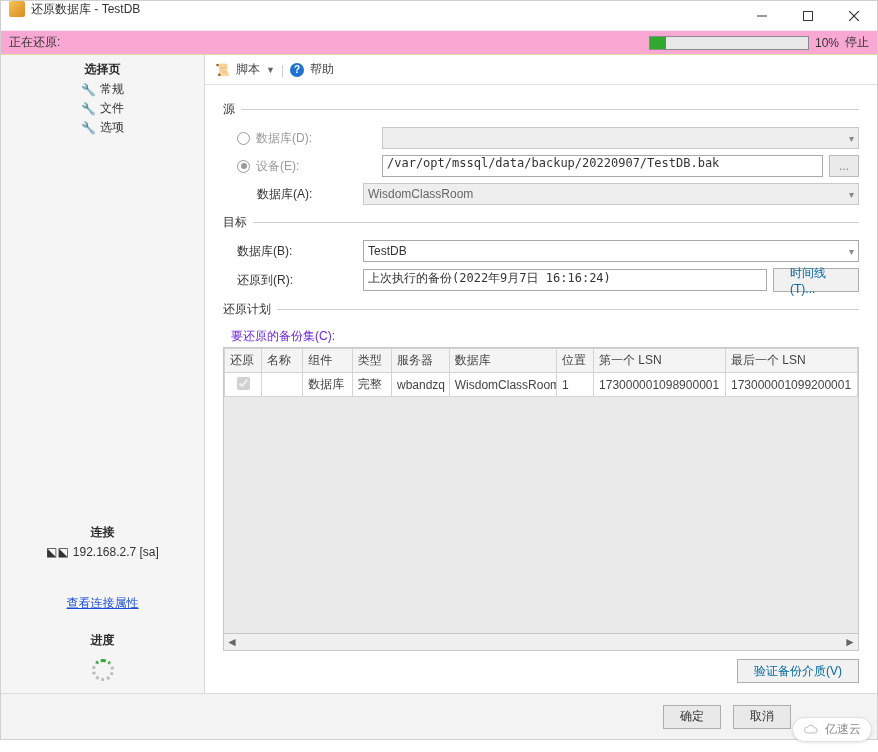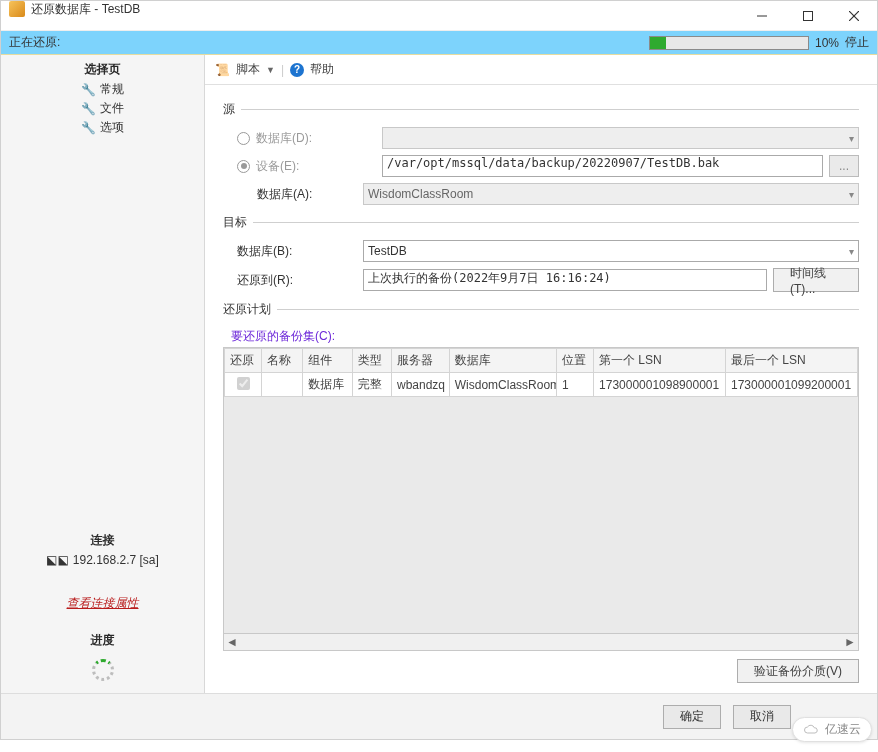--- a/index.html
+++ b/index.html
@@ -4,35 +4,35 @@
 <style>
 * { box-sizing: border-box; margin: 0; padding: 0; font-family: "Microsoft YaHei", "Segoe UI", sans-serif; font-size: 12px; }
 body { background: #fff; width: 878px; height: 752px; overflow: hidden; position: relative; }
 .window { display: flex; flex-direction: column; width: 100%; height: 740px; border: 1px solid #d0d0d0; background: #fff; }
 .titlebar { height: 30px; display: flex; padding-left: 8px; background: #fff; border-bottom: 1px solid #eee; }
 .titlebar .app-icon { width: 16px; height: 16px; background: linear-gradient(135deg,#f7c35b,#d98a1a); border-radius: 2px; margin-right: 6px; }
 .titlebar .title { flex: 1; color: #333; }
 .winbtns { display: flex; }
 .winbtn { width: 46px; height: 30px; display: flex; align-items: center; justify-content: center; color: #333; }
 .winbtn svg { width: 10px; height: 10px; }
-.progress-row { height: 24px; background: #7dd3fc; display: flex; align-items: center; padding: 0 8px; border-bottom: 1px solid #e5dca0; }
+.progress-row { height: 24px; background: #f9a8d4; display: flex; align-items: center; padding: 0 8px; border-bottom: 1px solid #e5dca0; }
 .progress-row .label { flex: 0 0 auto; color: #333; }
 .progress-row .spacer { flex: 1; }
 .progress-bar { width: 160px; height: 14px; border: 1px solid #8a8a8a; background: #e8e8e8; margin-right: 6px; position: relative; }
 .progress-bar .fill { position: absolute; left: 0; top: 0; bottom: 0; width: 10%; background: #2faa2f; }
 .progress-pct { margin-right: 6px; color: #333; }
 .stop { color: #333; }
 .body { flex: 1; display: flex; min-height: 0; }
 .sidebar { width: 204px; background: #f5f5f5; border-right: 1px solid #d8d8d8; display: flex; flex-direction: column; padding: 4px 6px; align-items: center; }
 .side-section-title { font-weight: bold; color: #2a2a2a; margin: 2px 0 2px 0; }
 .side-item { display: flex; align-items: center; gap: 4px; color: #333; padding: 1px 0; }
 .side-item .wrench { color: #777; }
 .side-spacer { flex: 1; }
 .side-conn { padding: 2px 0; color: #333; display: flex; align-items: center; gap: 4px; }
-.side-link { color: #b91c1c; text-decoration: underline; margin-top: 26px; font-style: italic; }
+.side-link { color: #1d4ed8; text-decoration: underline; margin-top: 34px; }
 .spinner { width: 22px; height: 22px; border: 3px dotted #bdbdbd; border-top-color: #2faa2f; border-radius: 50%; margin: 8px 2px; }
 .main { flex: 1; display: flex; flex-direction: column; min-width: 0; }
 .toolbar { height: 30px; display: flex; align-items: center; gap: 6px; padding: 0 10px; border-bottom: 1px solid #e0e0e0; color: #444; }
 .toolbar .sep { color: #ccc; }
 .toolbar .help-icon { width: 14px; height: 14px; border-radius: 50%; background: #1d74d0; color: #fff; display: inline-flex; align-items: center; justify-content: center; font-weight: bold; font-size: 10px; }
 .content { flex: 1; padding: 10px 18px 10px 18px; overflow: hidden; display: flex; flex-direction: column; }
 .group-hdr { display: flex; align-items: center; margin: 6px 0 6px 0; color: #333; }
 .group-hdr .line { flex: 1; height: 1px; background: #cfcfcf; margin-left: 6px; }
 .form-row { display: flex; align-items: center; margin: 3px 0 3px 14px; gap: 6px; }
 .form-row .lbl { width: 120px; color: #333; }
@@ -46,21 +46,21 @@
 .btn-small { width: 30px; height: 22px; border: 1px solid #bbb; background: #eaeaea; color: #888; display: flex; align-items: center; justify-content: center; }
 .plan-label { margin: 4px 0 2px 8px; color: #6d28d9; }
 .grid-wrap { flex: 1; border: 1px solid #c8c8c8; background: #fff; display: flex; flex-direction: column; min-height: 0; }
 table { border-collapse: collapse; width: 100%; table-layout: fixed; }
 th, td { border: 1px solid #d4d4d4; padding: 3px 5px; font-size: 12px; color: #444; text-align: left; white-space: nowrap; overflow: hidden; }
 th { background: #f4f4f4; font-weight: normal; }
 .grid-body { flex: 1; background: #eaeaea; overflow: hidden; position: relative; }
 .hscroll { height: 17px; border-top: 1px solid #c8c8c8; background: #f0f0f0; display: flex; align-items: center; justify-content: space-between; padding: 0 2px; color: #666; }
 .verify-row { display: flex; justify-content: flex-end; margin-top: 8px; }
 .btn { height: 24px; padding: 0 16px; border: 1px solid #adadad; background: #e9e9e9; color: #333; display: inline-flex; align-items: center; justify-content: center; }
-.btn.disabled { color: #404040; background: #f1f1f1; }
+.btn.disabled { color: #0369a1; background: #f1f1f1; }
 .footer { height: 46px; border-top: 1px solid #ddd; background: #f3f3f3; display: flex; align-items: center; justify-content: flex-end; gap: 12px; padding-right: 86px; }
 .badge { position: absolute; right: 6px; bottom: 10px; display: flex; align-items: center; gap: 4px; background: #fff; border: 1px solid #e0e0e0; border-radius: 14px; padding: 3px 10px; color: #888; box-shadow: 0 1px 3px rgba(0,0,0,0.1); }
 .badge .logo { width: 18px; height: 12px; }
 col.c-restore{width:36px}col.c-name{width:40px}col.c-comp{width:48px}col.c-type{width:38px}col.c-server{width:56px}col.c-db{width:104px}col.c-pos{width:36px}col.c-lsn1{width:128px}col.c-lsn2{width:128px}
 </style>
 </head>
 <body>
 
 <div class="window">
 

